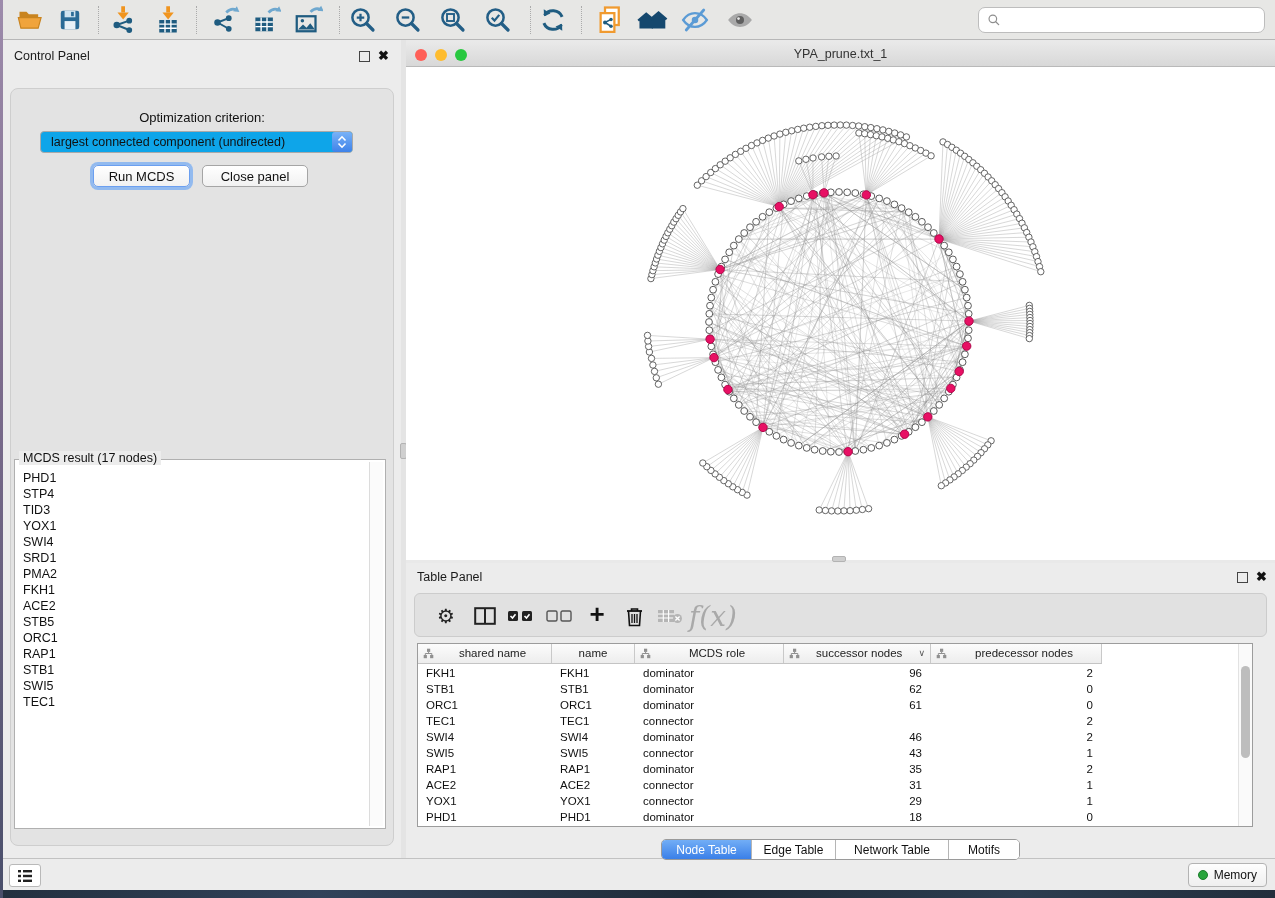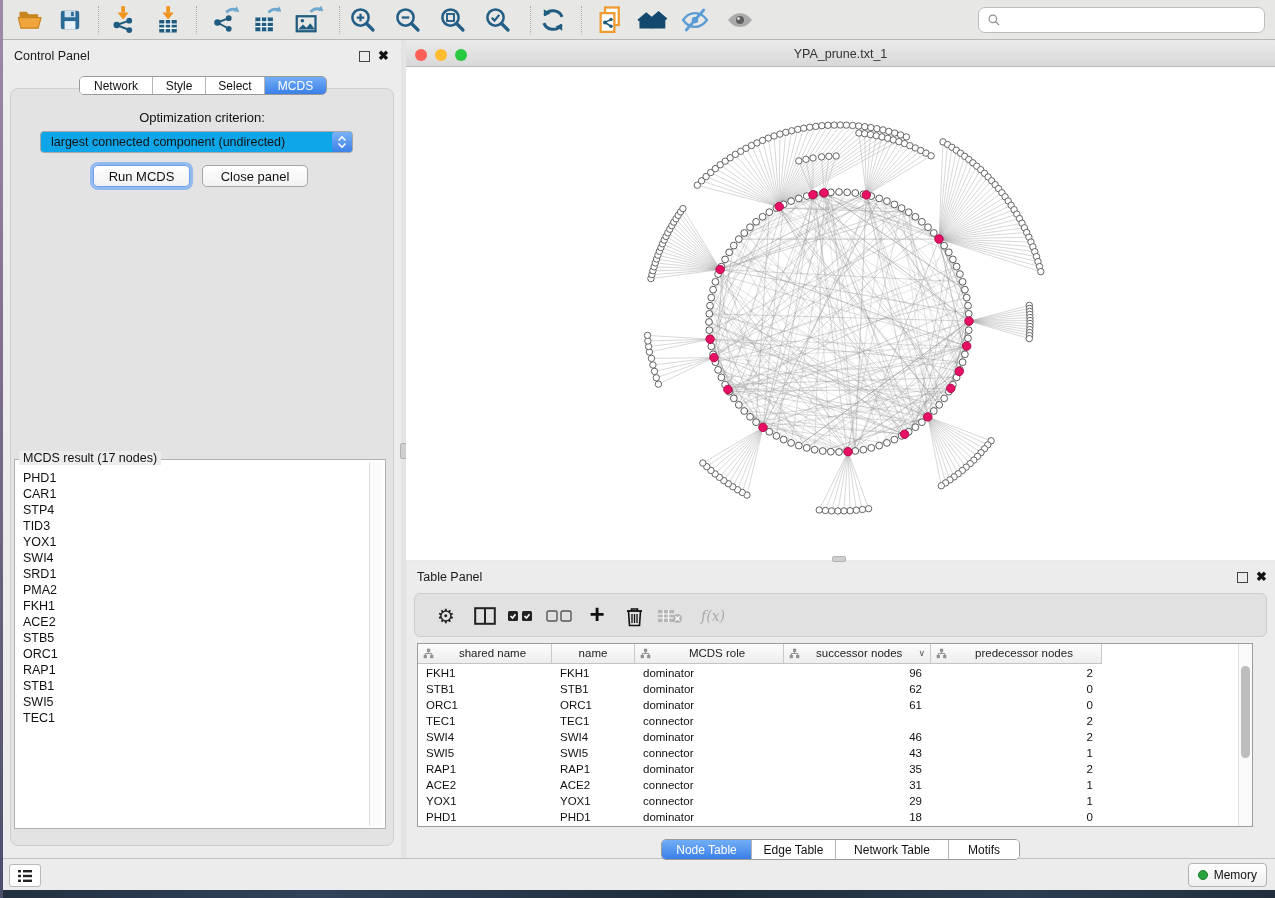--- a/index.html
+++ b/index.html
@@ -75,21 +75,21 @@
   #net-title { position:absolute; top:5px; left:0; width:100%; text-align:center;
     font-size:12.5px; color:#333; }
   #net-canvas { position:absolute; left:0; top:25px; width:869px; height:493px; background:#fff; }
 
   
   #table-panel { left:406px; top:563px; width:869px; height:295px; background:#ececec; }
   #tp-toolbar { position:absolute; left:8px; top:30px; width:853px; height:44px;
     background:#e1e1e1; border:1px solid #cccccc; border-radius:6px; }
   .tpi { position:absolute; top:5px; width:34px; height:34px; display:flex; align-items:center;
     justify-content:center; background:none; border:none; font-family:inherit; cursor:default; }
-  #fx-icon { font-family:"DejaVu Serif",serif; font-style:italic; font-size:14px; color:#a9a9a9; }
+  #fx-icon { font-family:"DejaVu Serif",serif; font-style:italic; font-size:28px; color:#a9a9a9; }
 
   #table { position:absolute; left:11px; top:80px; width:836px; height:184px; background:#fff;
     border:1px solid #9c9c9c; overflow:hidden; }
   #thead { position:absolute; left:0; top:0; height:20px; display:flex;
     border-bottom:1px solid #c4c4c4;align-items:flex-end; }
   .th { position:relative; height:20px; display:flex; align-items:center;
     background:linear-gradient(180deg,#fdfdfd,#ededed); border-right:1px solid #c9c9c9;
     font-size:11.5px; color:#222; }
   .th .th-label { flex:1; text-align:center; padding:0 2px; white-space:nowrap; overflow:hidden; }
   .th .tree-ic { margin-left:5px; flex:0 0 auto; }
@@ -263,43 +263,36 @@
         </svg>
       <input id="search-input" placeholder="" style="">
     </div>
   </div>
 
   <div id="control-panel" class="abs">
     <div class="panel-title abs" style="left:11px; top:9px;">Control Panel</div>
     <button class="float-btn" style="left:356px; top:11px;"></button>
     <button class="close-btn" style="left:375px; top:9px;">✖</button>
     <div id="cp-inner"></div>
-    <div id="cp-tabs" class="seg-bar" style="left:76px; top:36px;">
-        <button class="seg-tab" style="width: 73px;">Network</button>
-        <button class="seg-tab" style="width: 53px;">Style</button>
-        <button class="seg-tab" style="width: 59px;">Select</button>
-        <button class="seg-tab active" style="width: 61px;">MCDS</button>
-      </div>
     <div id="opt-label">Optimization criterion:</div>
     <div id="combo">
       <div id="combo-text">largest connected component (undirected)</div>
       <div id="combo-step">
         <svg width="10" height="14" viewBox="0 0 10 14">
             <path d="M1.5 5.5L5 1.8l3.5 3.7" fill="none" stroke="#fff" stroke-width="1.6"></path>
             <path d="M1.5 8.5L5 12.2l3.5-3.7" fill="none" stroke="#fff" stroke-width="1.6"></path>
           </svg>
       </div>
     </div>
     <button class="push-btn focus-ring" style="left:90px; top:125px; width:97px;">Run MCDS</button>
     <button class="push-btn" style="left:199px; top:125px; width:106px;">Close panel</button>
     <div id="result-title">MCDS result (17 nodes)</div>
     <div id="result-box">
       <div id="result-list">
           <div class="result-item">PHD1</div>
-          <div class="result-item">CAR1</div>
           <div class="result-item">STP4</div>
           <div class="result-item">TID3</div>
           <div class="result-item">YOX1</div>
           <div class="result-item">SWI4</div>
           <div class="result-item">SRD1</div>
           <div class="result-item">PMA2</div>
           <div class="result-item">FKH1</div>
           <div class="result-item">ACE2</div>
           <div class="result-item">STB5</div>
           <div class="result-item">ORC1</div>

